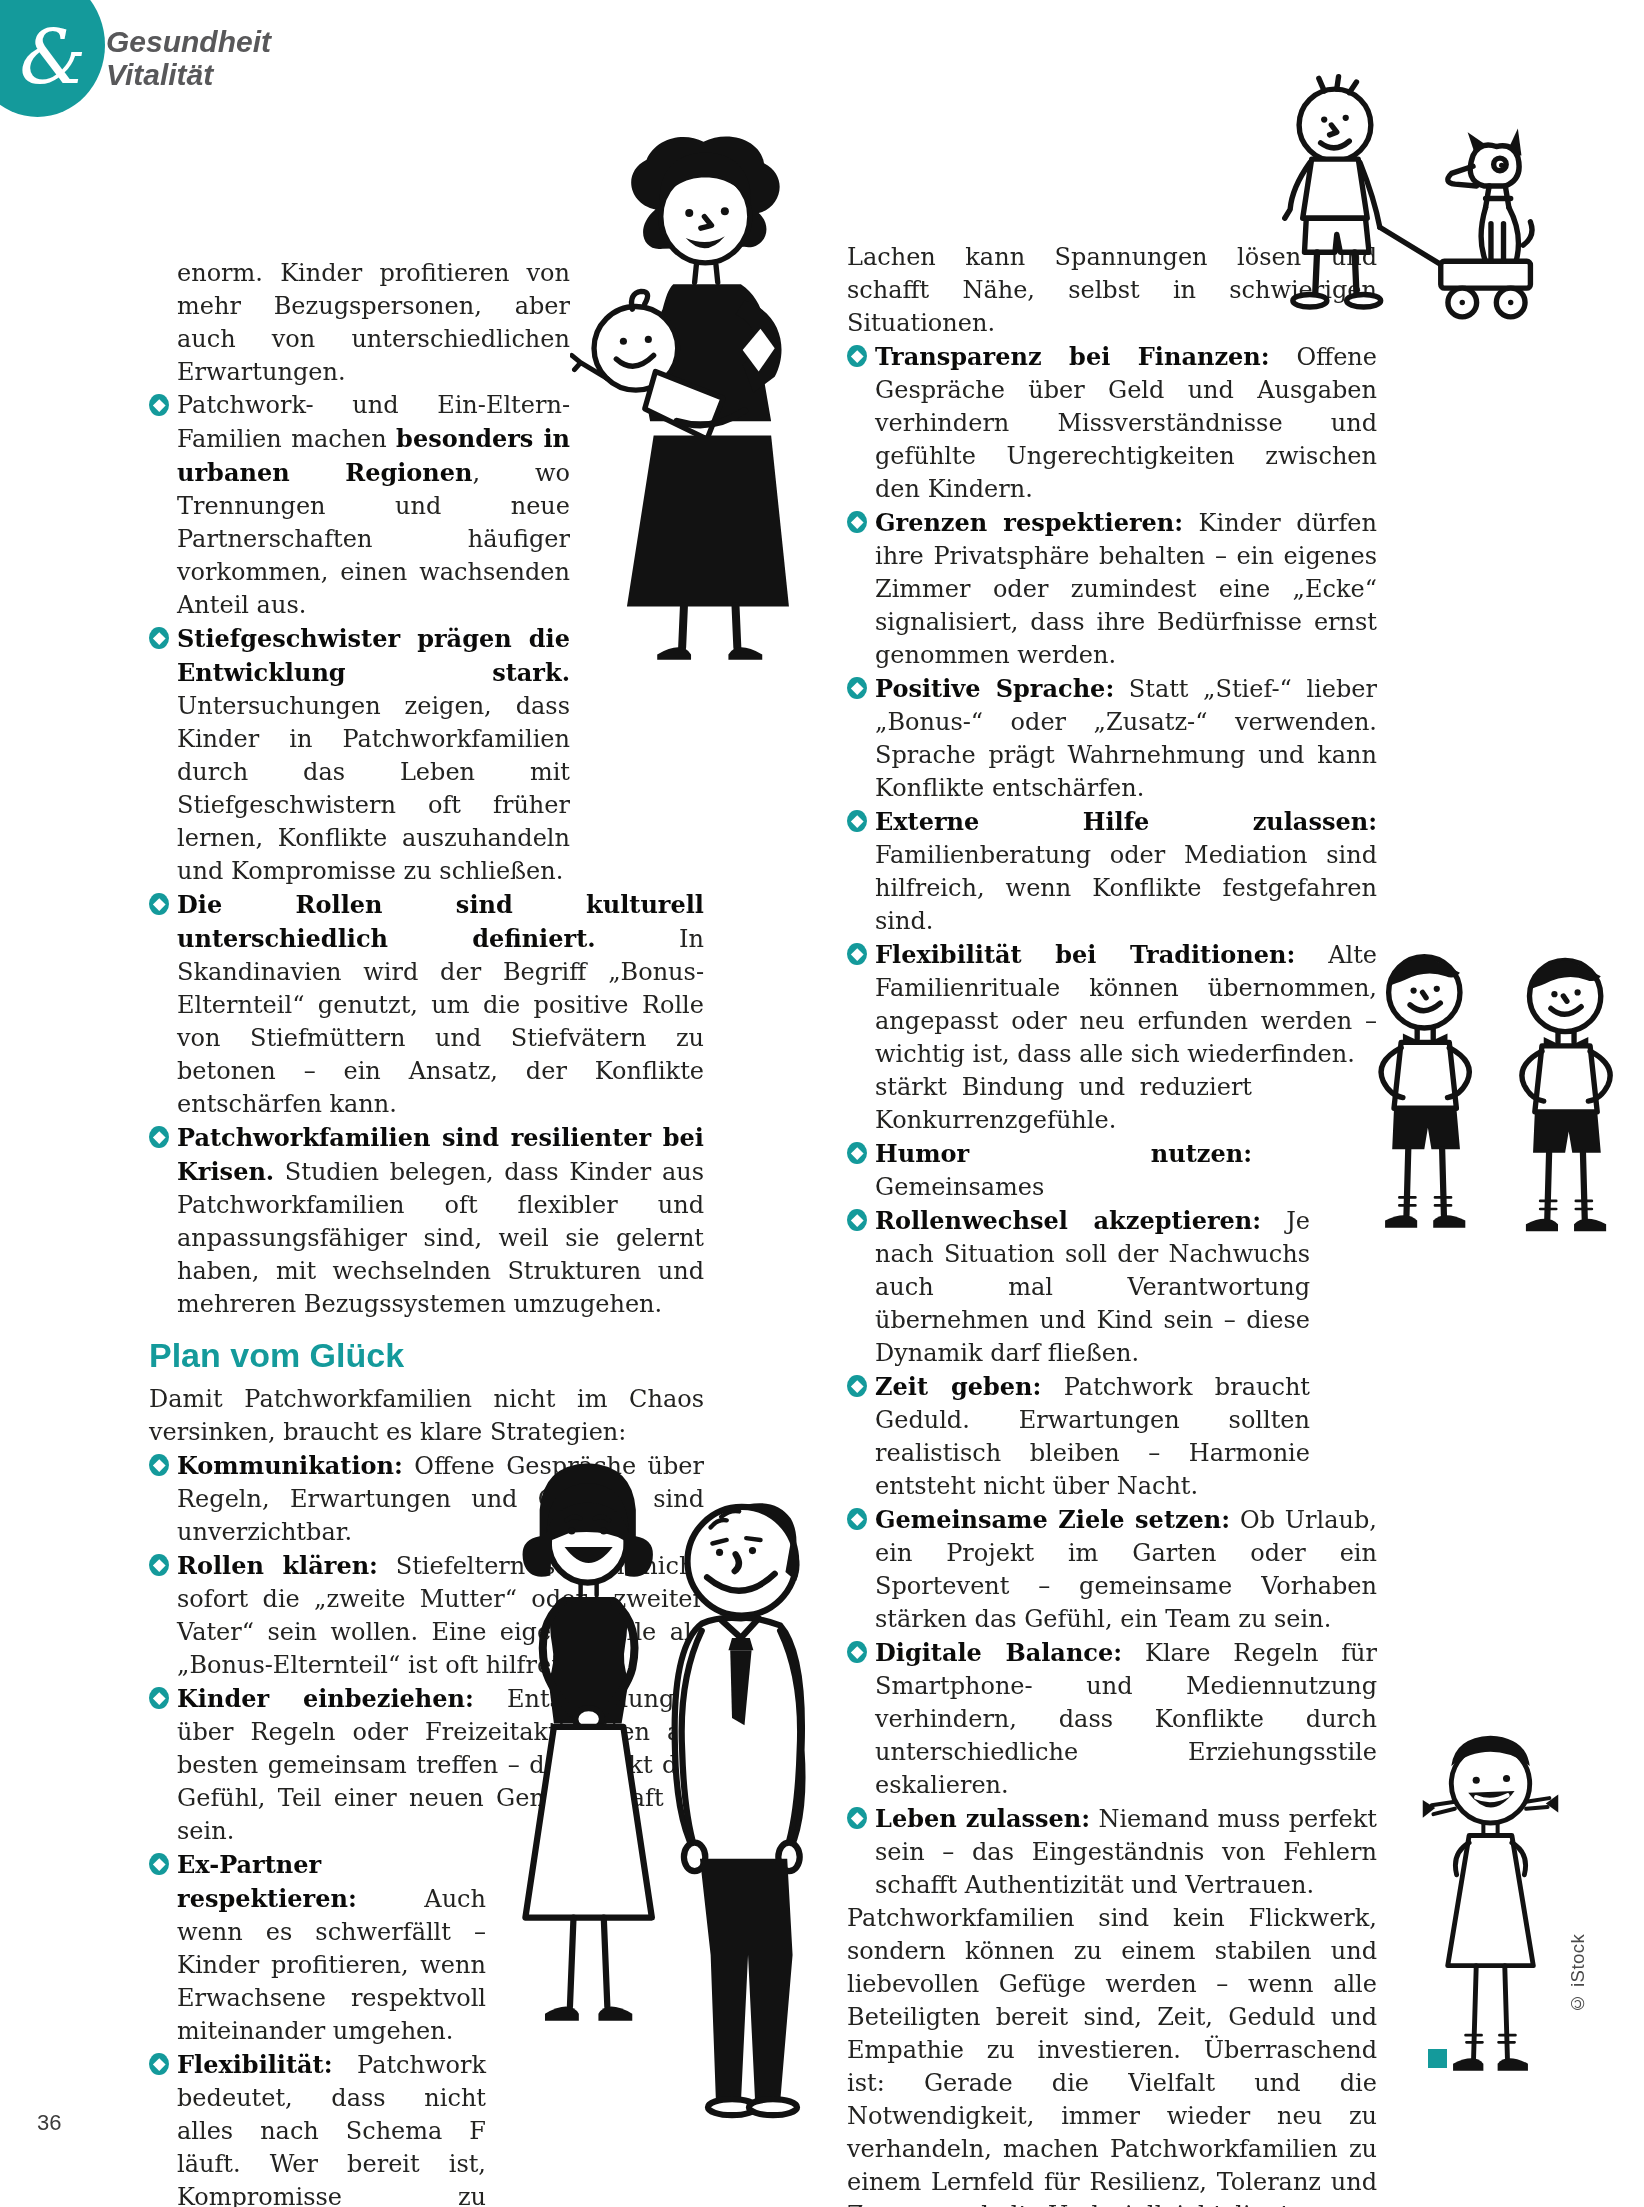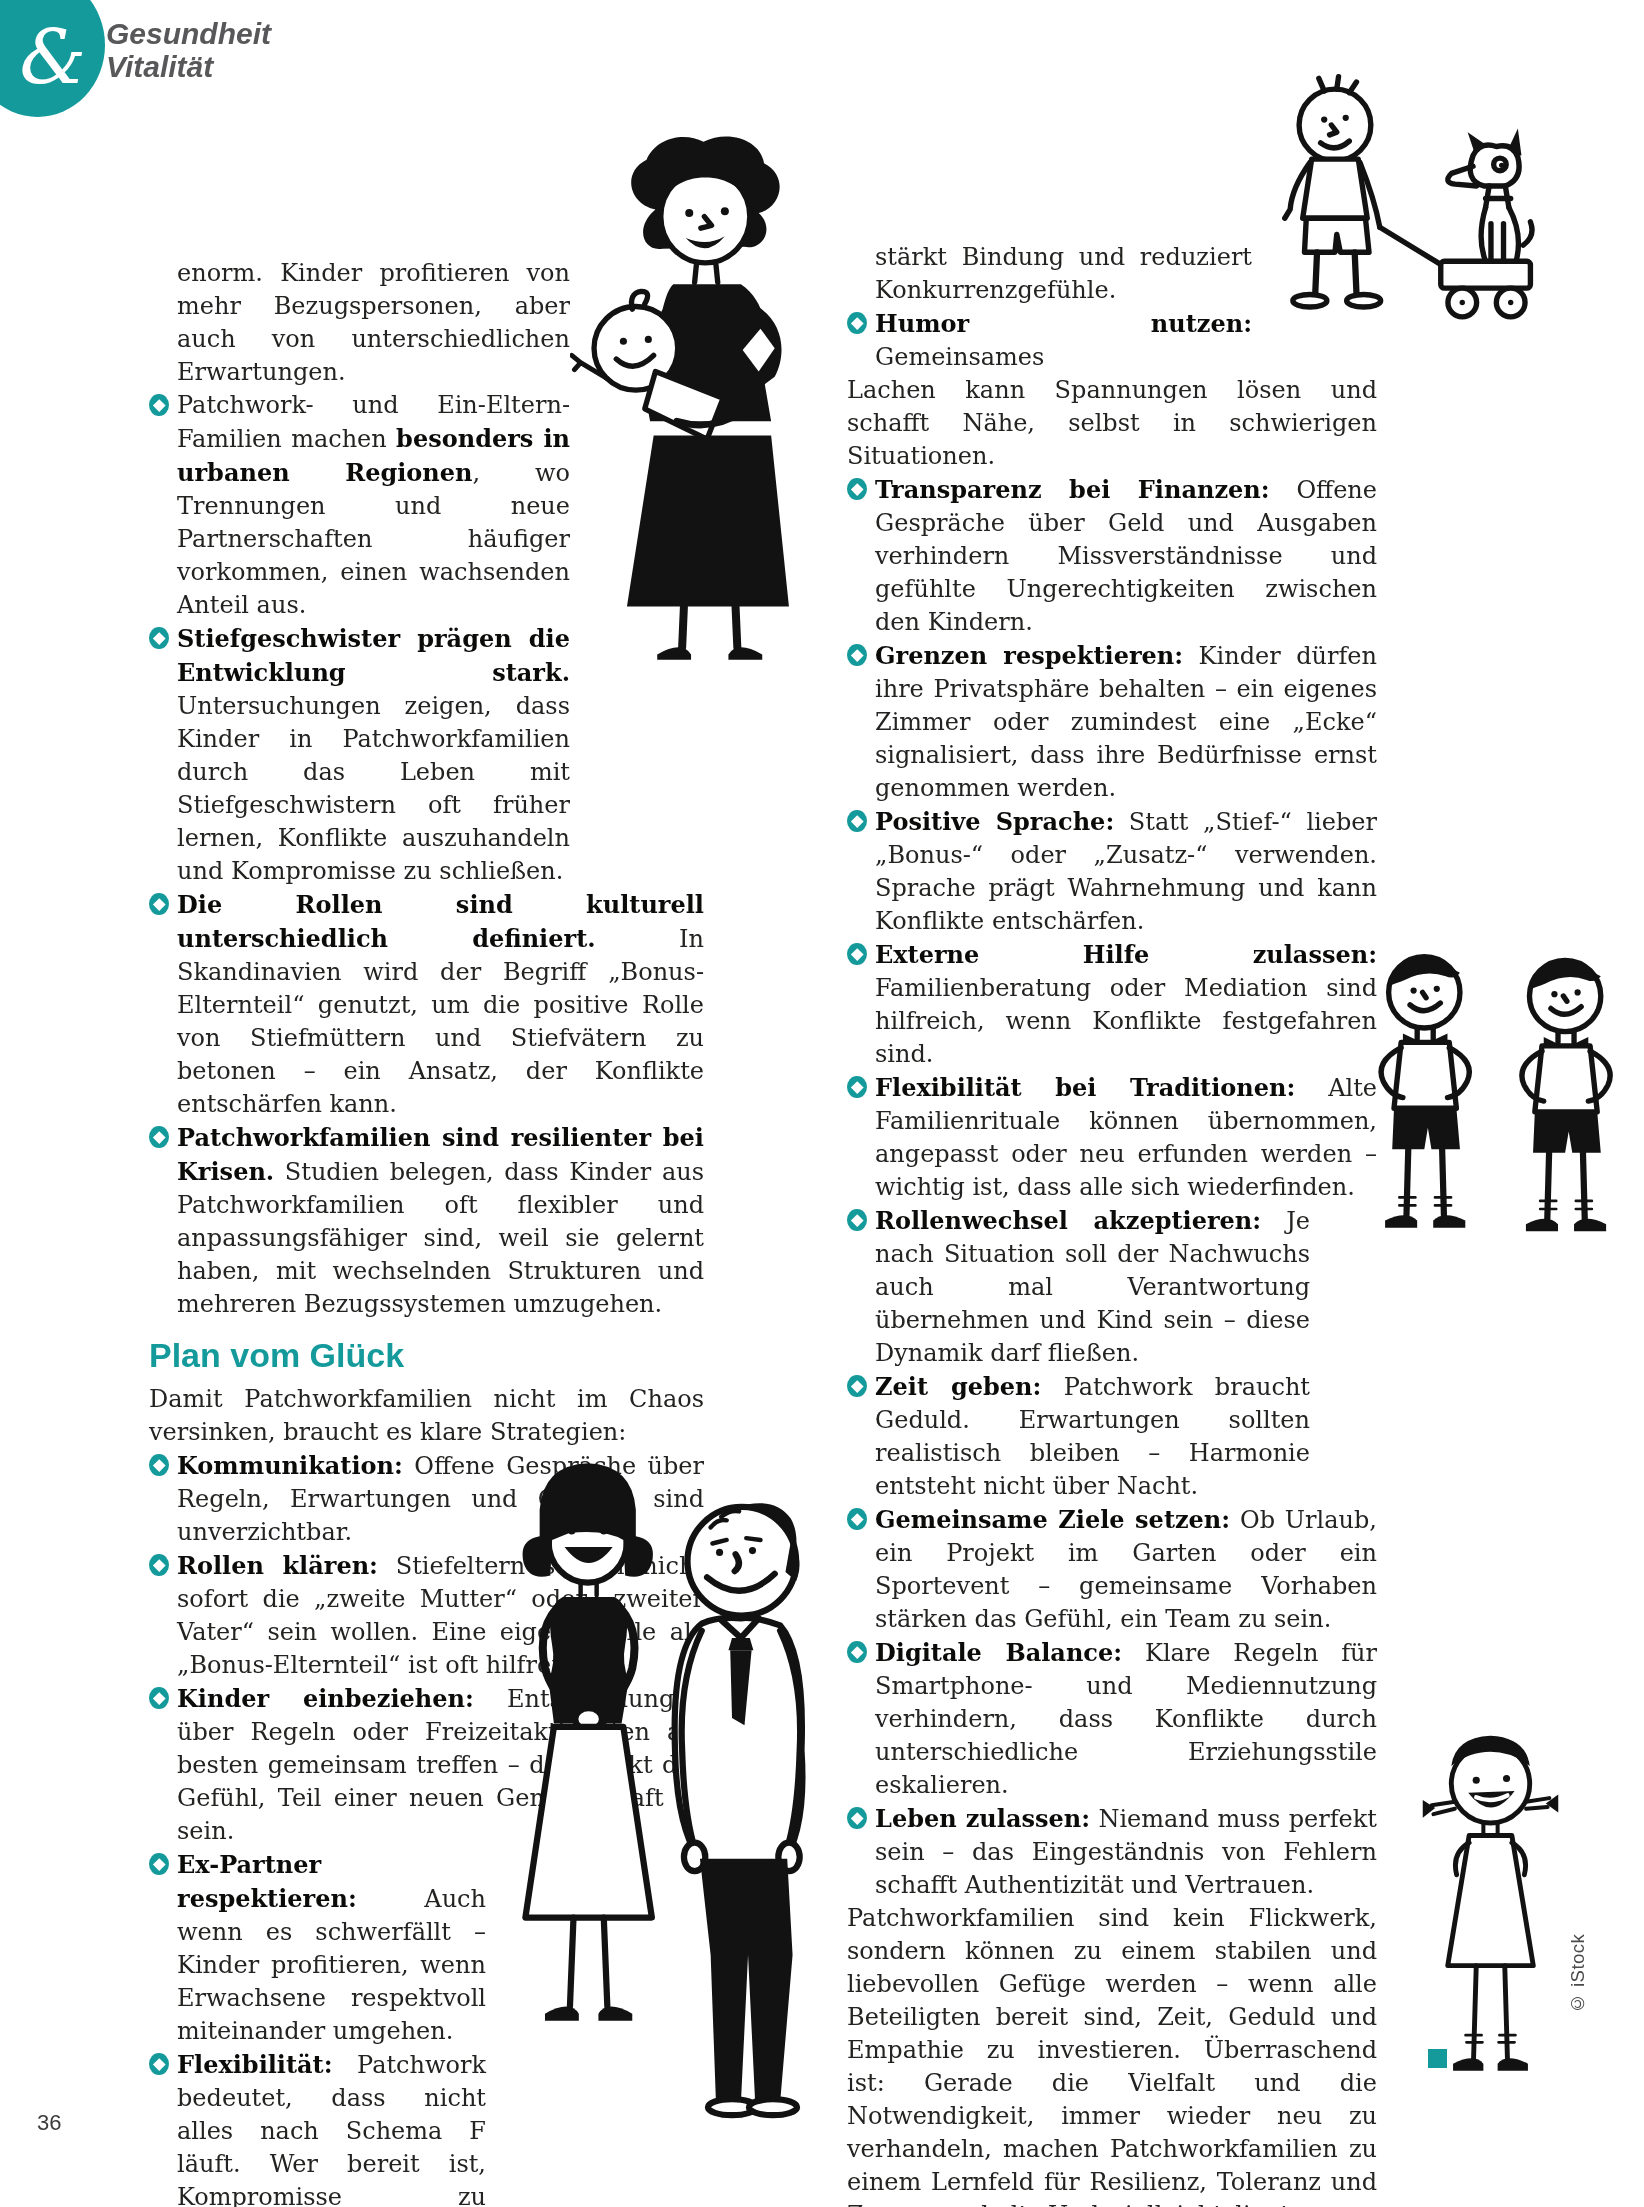--- a/index.html
+++ b/index.html
@@ -8,21 +8,21 @@
     width:1644px; height:2207px; position:relative; background:#fff;
     font-family:"DejaVu Serif", serif; color:var(--ink); overflow:hidden;
   }
   .page{ position:absolute; inset:0; overflow:hidden; }
 
   
   .brand-circle{ position:absolute; left:-30px; top:-27px; width:135px; height:144px;
     background:var(--accent); border-radius:50%; }
   .brand-amp{ position:absolute; left:19.6px; top:12.5px; font-family:"DejaVu Serif",serif;
     font-style:italic; font-size:75px; color:#fff; }
-  .brand-title{ position:absolute; left:106px; top:17px; font-family:"Liberation Sans",sans-serif;
+  .brand-title{ position:absolute; left:106px; top:25px; font-family:"Liberation Sans",sans-serif;
     font-style:italic; font-weight:bold; font-size:30px; line-height:33px; color:#58585a; }
 
   
   .col{ position:absolute; font-size:24px; line-height:33px; }
   .sec{ text-align:justify; hyphens:auto; overflow-wrap:break-word; }
   #left-col{ left:149px; top:257px; width:555px; }
   #right-col{ left:847px; top:241px; width:530px; }
   #left-a{ width:421px; } #left-b{ width:555px; } #left-c{ width:337px; }
   #right-a{ width:405px; } #right-b{ width:530px; } #right-c{ width:463px; } #right-d{ width:530px; }
 
@@ -84,31 +84,31 @@
         <div class="block bullet"><span class="bullet-mark"></span><span class="seg b">Rollen klären:</span><span class="seg"> Stiefeltern sollten nicht sofort die „zweite Mutter“ oder „zweiter Vater“ sein wollen. Eine eigene Rolle als „Bonus-Elternteil“ ist oft hilfreicher.</span></div>
         <div class="block bullet"><span class="bullet-mark"></span><span class="seg b">Kinder einbeziehen:</span><span class="seg"> Entscheidungen über Regeln oder Freizeitaktivitäten am besten gemeinsam treffen – das stärkt das Gefühl, Teil einer neuen Gemeinschaft zu sein.</span></div>
       </div>
     <div class="sec" id="left-c">
         <div class="block bullet"><span class="bullet-mark"></span><span class="seg b">Ex-Partner respektieren:</span><span class="seg"> Auch wenn es schwerfällt – Kinder profitieren, wenn Erwachsene respektvoll miteinander umgehen.</span></div>
         <div class="block bullet"><span class="bullet-mark"></span><span class="seg b">Flexibilität:</span><span class="seg"> Patchwork bedeutet, dass nicht alles nach Schema F läuft. Wer bereit ist, Kompromisse zu schließen, erleichtert allen das Leben.</span></div>
       </div>
   </div>
 
   <div class="col" id="right-col">
-    <div class="sec" id="right-a">
-        <div class="block cont"><span class="seg">stärkt Bindung und reduziert Konkurrenzgefühle.</span></div>
-        <div class="block bullet"><span class="bullet-mark"></span><span class="seg b">Humor nutzen:</span><span class="seg"> Gemeinsames</span></div>
-      </div>
     <div class="sec" id="right-b">
         <div class="block plain"><span class="seg">Lachen kann Spannungen lösen und schafft Nähe, selbst in schwierigen Situationen.</span></div>
         <div class="block bullet"><span class="bullet-mark"></span><span class="seg b">Transparenz bei Finanzen:</span><span class="seg"> Offene Gespräche über Geld und Ausgaben verhindern Missverständnisse und gefühlte Ungerechtigkeiten zwischen den Kindern.</span></div>
         <div class="block bullet"><span class="bullet-mark"></span><span class="seg b">Grenzen respektieren:</span><span class="seg"> Kinder dürfen ihre Privatsphäre behalten – ein eigenes Zimmer oder zumindest eine „Ecke“ signalisiert, dass ihre Bedürfnisse ernst genommen werden.</span></div>
         <div class="block bullet"><span class="bullet-mark"></span><span class="seg b">Positive Sprache:</span><span class="seg"> Statt „Stief-“ lieber „Bonus-“ oder „Zusatz-“ verwenden. Sprache prägt Wahrnehmung und kann Konflikte entschärfen.</span></div>
         <div class="block bullet"><span class="bullet-mark"></span><span class="seg b">Externe Hilfe zulassen:</span><span class="seg"> Familienberatung oder Mediation sind hilfreich, wenn Konflikte festgefahren sind.</span></div>
         <div class="block bullet"><span class="bullet-mark"></span><span class="seg b">Flexibilität bei Traditionen:</span><span class="seg"> Alte Familienrituale können übernommen, angepasst oder neu erfunden werden – wichtig ist, dass alle sich wiederfinden.</span></div>
+      </div>
+    <div class="sec" id="right-a">
+        <div class="block cont"><span class="seg">stärkt Bindung und reduziert Konkurrenzgefühle.</span></div>
+        <div class="block bullet"><span class="bullet-mark"></span><span class="seg b">Humor nutzen:</span><span class="seg"> Gemeinsames</span></div>
       </div>
     <div class="sec" id="right-c">
         <div class="block bullet"><span class="bullet-mark"></span><span class="seg b">Rollenwechsel akzeptieren:</span><span class="seg"> Je nach Situation soll der Nachwuchs auch mal Verantwortung übernehmen und Kind sein – diese Dynamik darf fließen.</span></div>
         <div class="block bullet"><span class="bullet-mark"></span><span class="seg b">Zeit geben:</span><span class="seg"> Patchwork braucht Geduld. Erwartungen sollten realistisch bleiben – Harmonie entsteht nicht über Nacht.</span></div>
       </div>
     <div class="sec" id="right-d">
         <div class="block bullet"><span class="bullet-mark"></span><span class="seg b">Gemeinsame Ziele setzen:</span><span class="seg"> Ob Urlaub, ein Projekt im Garten oder ein Sportevent – gemeinsame Vorhaben stärken das Gefühl, ein Team zu sein.</span></div>
         <div class="block bullet"><span class="bullet-mark"></span><span class="seg b">Digitale Balance:</span><span class="seg"> Klare Regeln für Smartphone- und Mediennutzung verhindern, dass Konflikte durch unterschiedliche Erziehungsstile eskalieren.</span></div>
         <div class="block bullet"><span class="bullet-mark"></span><span class="seg b">Leben zulassen:</span><span class="seg"> Niemand muss perfekt sein – das Eingeständnis von Fehlern schafft Authentizität und Vertrauen.</span></div>
         <div class="block plain"><span class="seg">Patchworkfamilien sind kein Flickwerk, sondern können zu einem stabilen und liebevollen Gefüge werden – wenn alle Beteiligten bereit sind, Zeit, Geduld und Empathie zu investieren. Überraschend ist: Gerade die Vielfalt und die Notwendigkeit, immer wieder neu zu verhandeln, machen Patchworkfamilien zu einem Lernfeld für Resilienz, Toleranz und Zusammenhalt. Und vielleicht liegt genau darin ihre besondere Stärke: Denn sie zeigen, dass aus vielen einzelnen Teilen ein Ganzes wachsen kann – ein Ganzes, das nicht perfekt sein muss, um wertvoll zu sein.</span></div>

